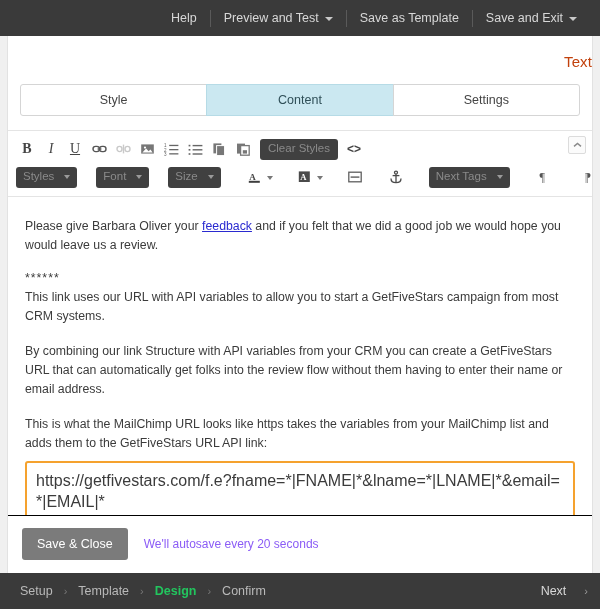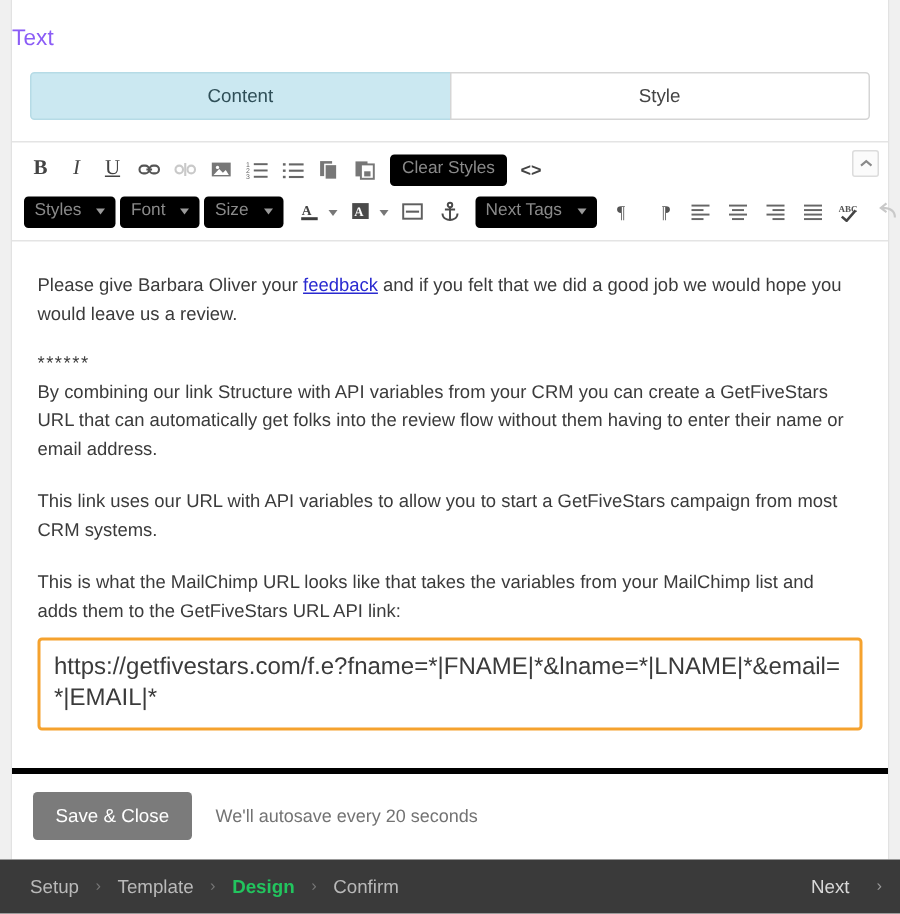--- a/index.html
+++ b/index.html
@@ -27,53 +27,53 @@
   }
 
   
   .stage{flex:1 1 auto;background:#f0f0f0;display:flex;justify-content:center;overflow:hidden;}
   .card{
     width:586px;background:#fff;border-left:1px solid #e2e2e2;border-right:1px solid #e2e2e2;
     display:flex;flex-direction:column;box-sizing:border-box;
   }
 
   .panel-title{
-    text-align:left;font-size:15px;color:#8b5cf6;padding:17px 0 14px 0;letter-spacing:.1px;
+    text-align:right;font-size:15px;color:#c2410c;padding:17px 0 14px 0;letter-spacing:.1px;
   }
 
   
   .tabs{display:flex;margin:0 12px 0 12px;}
   .tab{
     flex:1 1 0;text-align:center;font-size:12.5px;color:#444;padding:8px 0 8px 0;
     border:1px solid #d5d5d5;background:#fff;cursor:pointer;box-sizing:border-box;
     margin-left:-1px;
   }
   .tab:first-child{margin-left:0;border-radius:3px 0 0 3px;}
   .tab:last-child{border-radius:0 3px 3px 0;}
   .tab.active{background:#cbe8f1;border-color:#b6dbe6;color:#2f4f58;}
 
   
   .toolbar{
     margin-top:14px;border-top:1px solid #e4e4e4;border-bottom:1px solid #e4e4e4;
     background:#fff;padding:4px 8px 5px 8px;position:relative;
   }
   .tb-row{display:flex;align-items:center;min-height:24px;padding:2px 0;}
   .tb-row.row1{gap:2px;}
-  .tb-row.row2{gap:3px;}
+  .tb-row.row2{gap:19px;}
 
   .tb-btn{
     min-width:22px;height:22px;display:inline-flex;align-items:center;justify-content:center;
     color:#555;font-size:13px;border-radius:2px;cursor:pointer;padding:0 3px;box-sizing:border-box;
     user-select:none;
   }
   .tb-btn.disabled{color:#c9c9c9;cursor:default;}
   .tb-btn svg{display:block;}
 
   .tb-chip{
-    height:21px;background:#000000;border-radius:3px;display:inline-flex;align-items:center;
+    height:21px;background:#404040;border-radius:3px;display:inline-flex;align-items:center;
     padding:0 7px;font-size:11.5px;color:#8a8a8a;cursor:pointer;gap:10px;white-space:nowrap;
   }
   .tb-chip .cd{
     width:0;height:0;border-left:3.5px solid transparent;border-right:3.5px solid transparent;
     border-top:4px solid #9a9a9a;
   }
   .chip-label{line-height:1;}
   .tb-chip.plain{gap:0;padding:0 8px;color:#8a8a8a;}
 
   .tb-split{display:inline-flex;align-items:center;gap:1px;padding-right:2px;cursor:pointer;}
@@ -101,27 +101,27 @@
   .stars{font-size:12.3px;color:#3b3b3b;letter-spacing:1px;margin:0 0 3px 0;}
 
   .urlbox{
     border:2px solid #f5a22e;border-radius:3px;padding:8px 9px;font-size:16px;color:#3b3b3b;
     display:inline-block;max-width:100%;box-sizing:border-box;margin-top:4px;
     word-break:break-all;line-height:1.3;
   }
 
   
   .actions{
-    border-top:4px solid #000000;padding:12px 14px 13px 14px;display:flex;align-items:center;gap:16px;
+    border-top:1px solid #000000;padding:12px 14px 13px 14px;display:flex;align-items:center;gap:16px;
   }
   .btn-save{
     background:#7b7b7b;color:#fff;border:none;border-radius:3px;font-size:12.5px;
     padding:9px 15px;cursor:pointer;font-family:"Liberation Sans", sans-serif;
   }
-  .autosave{font-size:12px;color:#737373;}
+  .autosave{font-size:12px;color:#8b5cf6;}
 
   
   .wizard{
     height:36px;flex:0 0 36px;background:#3a3a3a;display:flex;align-items:center;
     padding:0 12px;box-sizing:border-box;text-align:center;
   }
   .crumbs{display:flex;align-items:center;gap:2px;}
   .crumb{color:#b9b9b9;font-size:12.5px;padding:0 8px;cursor:pointer;white-space:nowrap;}
   .crumb.active{color:#22c55e;font-weight:bold;}
   .crumb-sep{
@@ -129,32 +129,54 @@
   }
   .spacer{flex:1 1 auto;}
   .next{color:#d8d8d8;font-size:12.5px;display:flex;align-items:center;gap:18px;cursor:pointer;padding-left:10px;}
   .next .chev{color:#9a9a9a;font-size:11px;}
 </style>
 </head>
 <body>
 
 <div class="app">
 
+  <div class="topbar">
+    <div class="topbar-item">
+      <span>Help</span>
+    </div>
+    <div class="topbar-sep"></div>
+    <div class="topbar-item">
+      <span>Preview and Test</span>
+      <span class="caret-down"></span>
+    </div>
+    <div class="topbar-sep"></div>
+    <div class="topbar-item">
+      <span>Save as Template</span>
+    </div>
+    <div class="topbar-sep"></div>
+    <div class="topbar-item">
+      <span>Save and Exit</span>
+      <span class="caret-down"></span>
+    </div>
+  </div>
 
   <div class="stage">
     <div class="card">
 
       <div class="panel-title">Text</div>
 
       <div class="tabs">
+        <div class="tab">
+          <span>Style</span>
+        </div>
         <div class="tab active">
           <span>Content</span>
         </div>
         <div class="tab">
-          <span>Style</span>
+          <span>Settings</span>
         </div>
       </div>
 
       <div class="toolbar">
 
         <div class="tb-row row1">
           <div class="tb-btn" style="font-weight:bold;font-family:'Liberation Serif',serif;font-size:14px;color:#444;">B</div>
           <div class="tb-btn" style="font-style:italic;font-family:'Liberation Serif',serif;font-size:14px;color:#444;">I</div>
           <div class="tb-btn" style="text-decoration:underline;font-family:'Liberation Serif',serif;font-size:14px;color:#444;">U</div>
           <div class="tb-btn">
@@ -358,23 +380,23 @@
               <path d="M1 4.4 L4.5 1.4 L8 4.4" stroke="#8a8a8a" stroke-width="1.4" fill="none"></path>
             </svg>
         </div>
       </div>
 
       <div class="doc">
         <p><span>Please give Barbara Oliver your </span><a class="link" href="#">feedback</a><span> and if you felt that we did a good job we would hope you would leave us a review.</span></p>
 
         <div class="stars">******</div>
 
+        <p>This link uses our URL with API variables to allow you to start a GetFiveStars campaign from most CRM systems.</p>
         <p>By combining our link Structure with API variables from your CRM you can create a GetFiveStars URL that can automatically get folks into the review flow without them having to enter their name or email address.</p>
-        <p>This link uses our URL with API variables to allow you to start a GetFiveStars campaign from most CRM systems.</p>
-        <p class="tight">This is what the MailChimp URL looks like that takes the variables from your MailChimp list and adds them to the GetFiveStars URL API link:</p>
+        <p class="tight">This is what the MailChimp URL looks like https takes the variables from your MailChimp list and adds them to the GetFiveStars URL API link:</p>
 
         <div class="urlbox">https://getfivestars.com/f.e?fname=*|FNAME|*&amp;lname=*|LNAME|*&amp;email=*|EMAIL|*</div>
       </div>
 
       <div class="actions">
         <button class="btn-save">Save &amp; Close</button>
         <span class="autosave">We'll autosave every 20 seconds</span>
       </div>
 
     </div>

